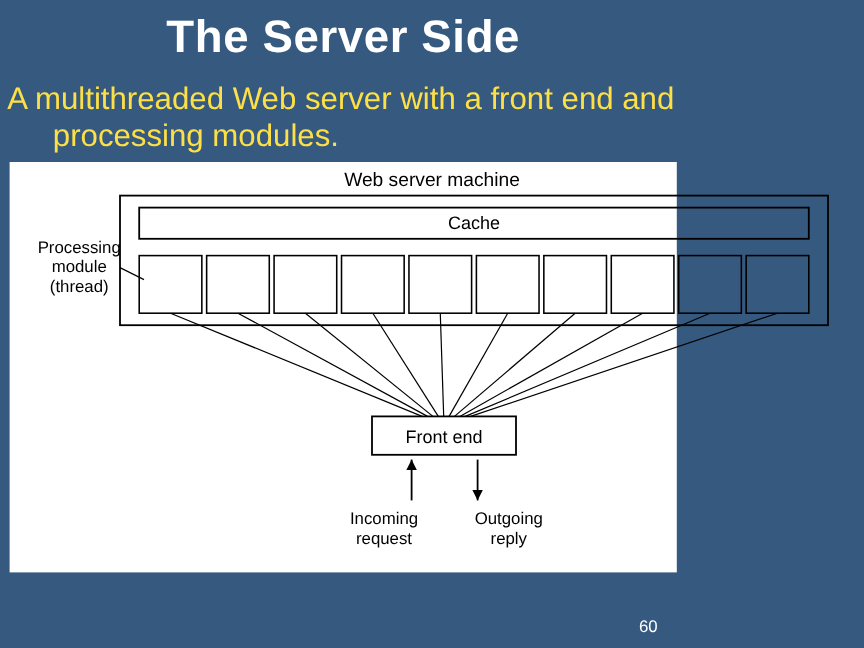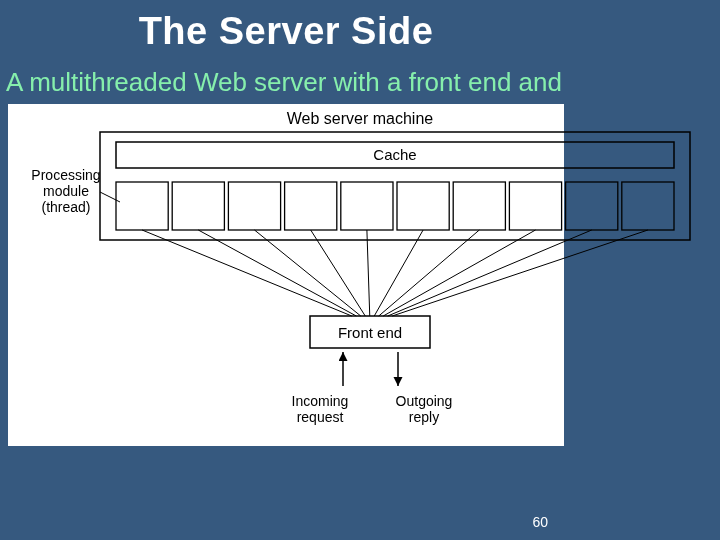--- a/index.html
+++ b/index.html
@@ -22,21 +22,21 @@
     padding-bottom: 8px;
   }
   .title h1 {
     margin: 0;
     color: #ffffff;
     font-weight: 700;
     font-size: 38px;
     letter-spacing: 0.5px;
   }
   .body-text {
-    color: #86efac;
+    color: #fde047;
     font-size: 26px;
     padding: 6px 6px 0 6px;
     line-height: 1.2;
   }
   .body-text .indent {
     padding-left: 38px;
   }
   .diagram-wrap {
     background: #ffffff;
     margin: 6px 8px 4px 8px;
@@ -57,20 +57,21 @@
 </head>
 <body>
 
 <div class="slide">
   <div class="title">
     <h1>The Server Side</h1>
   </div>
 
   <div class="body-text">
     <div>A multithreaded Web server with a front end and</div>
+    <div class="indent">processing modules.</div>
   </div>
 
   <div class="diagram-wrap">
     <svg viewBox="0 0 704 336" width="704" height="336">
       <defs>
         <marker id="arrow" markerWidth="8" markerHeight="8" refX="6" refY="3" orient="auto">
           <path d="M0,0 L6,3 L0,6 Z" fill="#000"></path>
         </marker>
       </defs>
 

